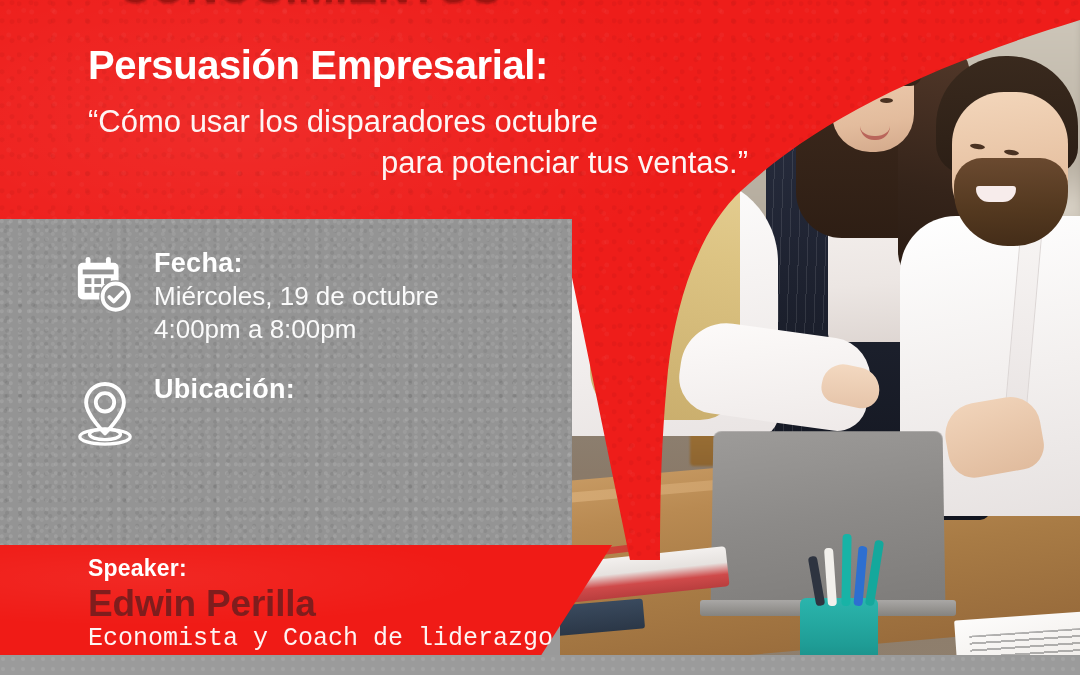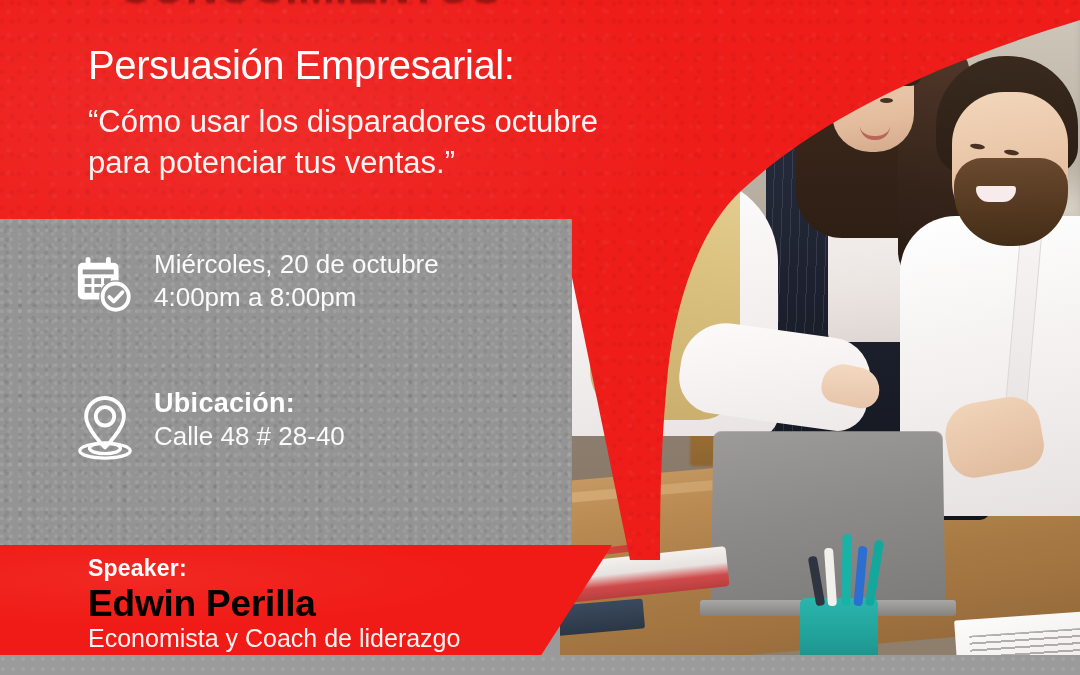--- a/index.html
+++ b/index.html
@@ -167,28 +167,28 @@
   .cut-title {
     position:absolute; left:0; top:-34px; width:620px; height:46px;
     display:flex; align-items:flex-end; justify-content:center;
     font-size:44px; font-weight:bold; letter-spacing:.5px;
     color:#9e1410; white-space:nowrap; overflow:hidden;
     text-shadow:0 2px 2px rgba(0,0,0,.25);
   }
 
   .main-title {
     position:absolute; left:88px; top:44px; width:620px;
-    font-size:40px; font-weight:normal; color:#ffffff; letter-spacing:-.4px;
+    font-size:40px; font-weight:bold; color:#ffffff; letter-spacing:-.4px;
     line-height:1.05; white-space:nowrap;
   }
   .subtitle {
     position:absolute; left:88px; top:102px; width:660px;
     font-size:31px; font-weight:400; color:#fdf5f4; line-height:1.32;
   }
-  .subtitle .l2 { display:block; }
+  .subtitle .l2 { display:block;text-align:right; }
 
   
   .gray-panel {
     position:absolute; left:0; top:219px; width:572px; height:328px;
     background:#949494;
     background-image:
       radial-gradient(circle at 20% 25%, rgba(255,255,255,.10) 0 1.5px, rgba(255,255,255,0) 2.5px),
       radial-gradient(circle at 55% 60%, rgba(0,0,0,.07) 0 1.5px, rgba(0,0,0,0) 2.5px),
       radial-gradient(circle at 80% 35%, rgba(255,255,255,.08) 0 1.5px, rgba(255,255,255,0) 2.5px),
       radial-gradient(circle at 35% 80%, rgba(0,0,0,.06) 0 1.5px, rgba(0,0,0,0) 2.5px);
@@ -201,33 +201,33 @@
     background-size:10px 10px;
   }
 
   .info-row { position:absolute; display:flex; align-items:flex-start; }
   .info-row .icon { flex:0 0 auto; width:86px; display:flex; justify-content:center; padding-top:6px;}
   .info-row .txt { padding-left:6px; }
   .info-label { font-size:27px; font-weight:bold; color:#ffffff; letter-spacing:.3px; line-height:1.18;}
   .info-line { font-size:26px; font-weight:400; color:#fbfbfb; line-height:1.26; white-space:nowrap;}
 
   #row-fecha { left:62px; top:248px; }
-  #row-ubic  { left:62px; top:388px; }
+  #row-ubic  { left:62px; top:374px; }
 
   
   .speaker-band {
     position:absolute; left:0; top:545px; width:700px; height:112px;
     background:
       radial-gradient(ellipse 70% 60% at 20% 30%, rgba(255,255,255,.06), rgba(255,255,255,0) 70%),
       #f01b16;
     clip-path: polygon(0 0, 612px 0, 540px 112px, 0 112px);
   }
   .sp-label { position:absolute; left:88px; top:555px; font-size:23px; font-weight:bold; color:#fff; letter-spacing:.2px;}
-  .sp-name  { position:absolute; left:88px; top:583px; font-size:37px; font-weight:bold; color:#000000; letter-spacing:-.2px;}
-  .sp-role  { position:absolute; left:88px; top:624px; font-size:25px; font-weight:400; color:#fdf4f3;}
+  .sp-name  { position:absolute; left:88px; top:583px; font-size:37px; font-weight:bold; color:#7f1d1d; letter-spacing:-.2px;}
+  .sp-role  { position:absolute; left:88px; top:624px; font-size:25px; font-weight:400; color:#fdf4f3;font-family:Liberation Mono, monospace;}
 
   svg.ico { display:block; }
 </style>
 </head>
 <body>
 
 <div id="poster">
 
   <div class="photo-layer">
     <div class="photo-bg"></div>
@@ -311,37 +311,37 @@
         <rect x="21" y="25" width="7" height="6" fill="#949494"></rect>
         <rect x="31" y="25" width="7" height="6" fill="#949494"></rect>
         <rect x="11" y="34" width="7" height="6" fill="#949494"></rect>
         <rect x="21" y="34" width="7" height="6" fill="#949494"></rect>
         <circle cx="43" cy="44" r="17" fill="#949494"></circle>
         <circle cx="43" cy="44" r="13.5" fill="none" stroke="#ffffff" stroke-width="4"></circle>
         <path d="M36.5 44.5 L41 49 L50 39.5" stroke="#ffffff" stroke-width="4" stroke-linecap="round" stroke-linejoin="round" fill="none"></path>
       </svg>
     </div>
     <div class="txt">
-      <div class="info-line">Miércoles, 20 de octubre</div>
+      <div class="info-label">Fecha:</div>
+      <div class="info-line">Miércoles, 19 de octubre</div>
       <div class="info-line">4:00pm  a  8:00pm</div>
     </div>
   </div>
 
   <div class="info-row" id="row-ubic">
     <div class="icon">
       <svg class="ico" width="62" height="66" viewBox="0 0 64 68" fill="none">
         <path d="M32 4 C21 4 12.5 12.6 12.5 23.4 C12.5 36 32 55 32 55 C32 55 51.5 36 51.5 23.4 C51.5 12.6 43 4 32 4 Z" stroke="#ffffff" stroke-width="4" fill="none" stroke-linejoin="round"></path>
         <circle cx="32" cy="23" r="9.5" stroke="#ffffff" stroke-width="4" fill="none"></circle>
         <ellipse cx="32" cy="56" rx="16" ry="5.5" stroke="#ffffff" stroke-width="3.4" fill="none"></ellipse>
         <ellipse cx="32" cy="58.5" rx="26" ry="7.6" stroke="#ffffff" stroke-width="3.4" fill="none"></ellipse>
       </svg>
     </div>
     <div class="txt">
       <div class="info-label">Ubicación:</div>
-      <div class="info-line">Calle 48 # 28-40</div>
     </div>
   </div>
 
   <div class="speaker-band"></div>
   <div class="sp-label">Speaker:</div>
   <div class="sp-name">Edwin Perilla</div>
   <div class="sp-role">Economista y Coach de liderazgo</div>
 
   <div class="gray-bottom"></div>
 </div>

